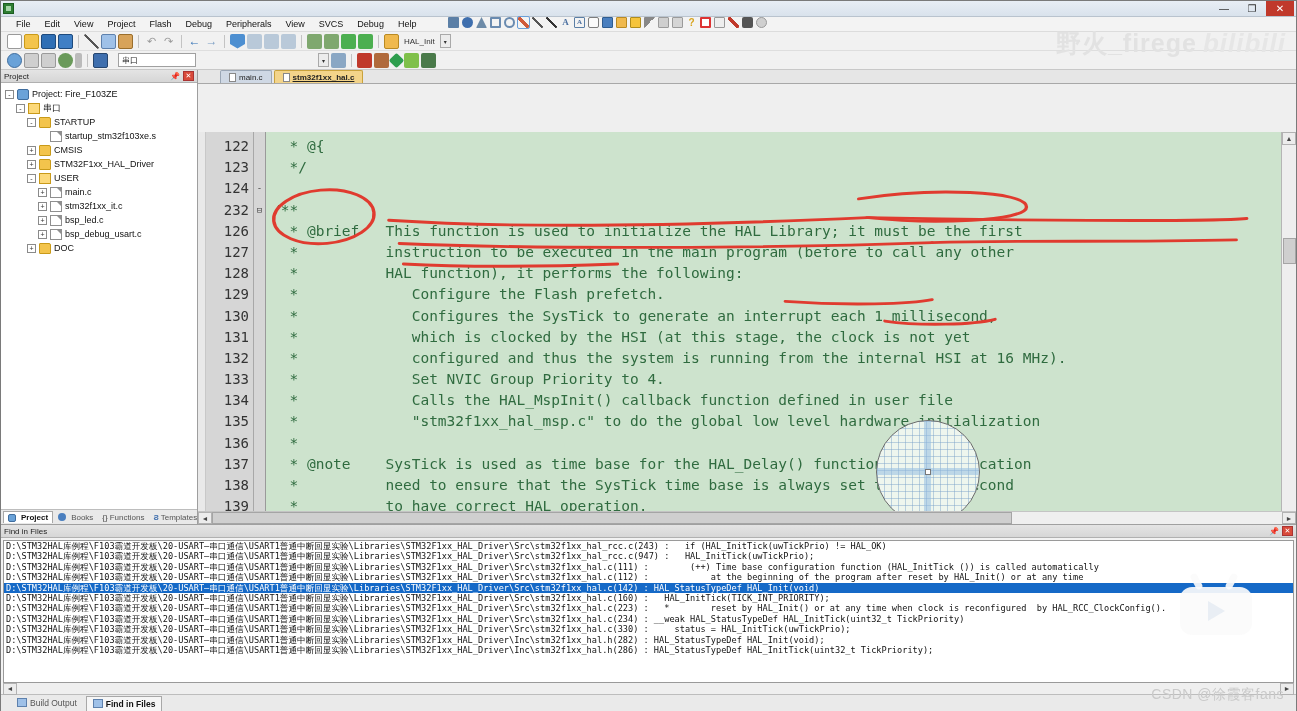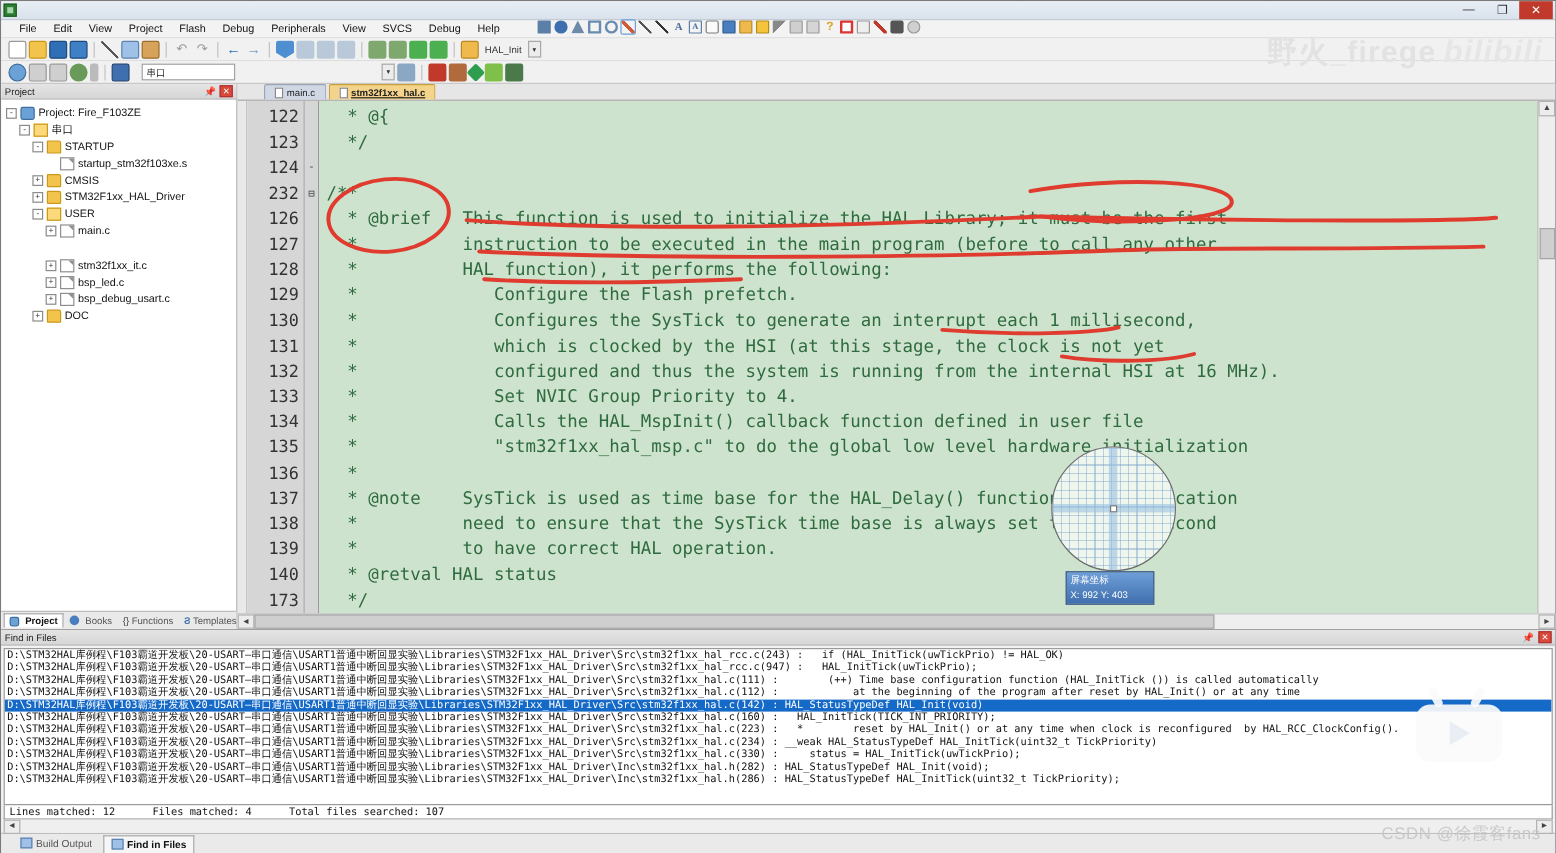--- a/index.html
+++ b/index.html
@@ -80,21 +80,21 @@
 
   
   .editor{ flex:1; display:flex; flex-direction:column; background:#efefef; }
   .etabs{ height:14px; background:#e6e6e6; display:flex; align-items:flex-end;
           padding-left:22px; gap:2px; border-bottom:1px solid #a8a8a8;}
   .etab{ height:13px; display:flex;align-items:center;gap:3px; padding:0 8px; font-size:8px;
          background:#cfd8e4; border:1px solid #9aa6b5; border-bottom:none; color:#222;
          border-radius:2px 2px 0 0;}
   .etab.active{ background:#f3d48a; border-color:#c9a23c; font-weight:bold; text-decoration:underline;}
   .etab .fi{width:7px;height:9px;background:#fff;border:1px solid #888;}
-  .ebody{ flex:1; display:flex; position:relative; overflow:hidden; }
+  .ebody{ flex:1; display:flex; position:relative; overflow:hidden;margin-top:48px; }
   .gutter-left{ width:8px; background:#e9e9e9;border-right:1px solid #c8c8c8; }
   .gutter{ width:48px; background:#d6d6d6; border-right:1px solid #a8a8a8;
            font-family:"DejaVu Sans Mono", monospace; font-size:14px; color:#333;
            text-align:right; padding-top:4px; }
   .gutter div{ height:21.2px; line-height:21.2px; padding-right:4px;}
   .fold{ width:12px; background:#d6d6d6; border-right:1px solid #9a9a9a; padding-top:4px;
          font-family:"DejaVu Sans Mono", monospace; font-size:9px; color:#444; text-align:center;}
   .fold div{height:21.2px;line-height:21.2px;}
   .code{ flex:1; background:#cde3cd; font-family:"DejaVu Sans Mono", monospace;
          font-size:14.5px; color:#2f6b3f; padding-top:4px; white-space:pre; overflow:hidden;
@@ -318,21 +318,21 @@
           <div class="node" style="padding-left: 22px;">
             <span class="exp">-</span>
             <span class="ic ic-folder-open"></span>
             <span>USER</span>
           </div>
           <div class="node" style="padding-left: 33px;">
             <span class="exp">+</span>
             <span class="ic ic-file"></span>
             <span>main.c</span>
           </div>
-          <div class="node" style="padding-left: 33px; margin-top: 15px;">
+          <div class="node" style="padding-left: 33px;">
             <span class="exp">+</span>
             <span class="ic ic-file"></span>
             <span>stm32f1xx_it.c</span>
           </div>
           <div class="node" style="padding-left: 33px; align-items: center;">
             <span class="exp">+</span>
             <span class="ic ic-file"></span>
             <span>bsp_led.c</span>
           </div>
           <div class="node" style="padding-left: 33px;">
@@ -479,21 +479,20 @@
         <div class="row">D:\STM32HAL库例程\F103霸道开发板\20-USART—串口通信\USART1普通中断回显实验\Libraries\STM32F1xx_HAL_Driver\Src\stm32f1xx_hal.c(111) :        (++) Time base configuration function (HAL_InitTick ()) is called automatically</div>
         <div class="row">D:\STM32HAL库例程\F103霸道开发板\20-USART—串口通信\USART1普通中断回显实验\Libraries\STM32F1xx_HAL_Driver\Src\stm32f1xx_hal.c(112) :            at the beginning of the program after reset by HAL_Init() or at any time</div>
         <div class="row sel">D:\STM32HAL库例程\F103霸道开发板\20-USART—串口通信\USART1普通中断回显实验\Libraries\STM32F1xx_HAL_Driver\Src\stm32f1xx_hal.c(142) : HAL_StatusTypeDef HAL_Init(void)</div>
         <div class="row">D:\STM32HAL库例程\F103霸道开发板\20-USART—串口通信\USART1普通中断回显实验\Libraries\STM32F1xx_HAL_Driver\Src\stm32f1xx_hal.c(160) :   HAL_InitTick(TICK_INT_PRIORITY);</div>
         <div class="row">D:\STM32HAL库例程\F103霸道开发板\20-USART—串口通信\USART1普通中断回显实验\Libraries\STM32F1xx_HAL_Driver\Src\stm32f1xx_hal.c(223) :   *        reset by HAL_Init() or at any time when clock is reconfigured  by HAL_RCC_ClockConfig().</div>
         <div class="row">D:\STM32HAL库例程\F103霸道开发板\20-USART—串口通信\USART1普通中断回显实验\Libraries\STM32F1xx_HAL_Driver\Src\stm32f1xx_hal.c(234) : __weak HAL_StatusTypeDef HAL_InitTick(uint32_t TickPriority)</div>
         <div class="row">D:\STM32HAL库例程\F103霸道开发板\20-USART—串口通信\USART1普通中断回显实验\Libraries\STM32F1xx_HAL_Driver\Src\stm32f1xx_hal.c(330) :     status = HAL_InitTick(uwTickPrio);</div>
         <div class="row">D:\STM32HAL库例程\F103霸道开发板\20-USART—串口通信\USART1普通中断回显实验\Libraries\STM32F1xx_HAL_Driver\Inc\stm32f1xx_hal.h(282) : HAL_StatusTypeDef HAL_Init(void);</div>
         <div class="row">D:\STM32HAL库例程\F103霸道开发板\20-USART—串口通信\USART1普通中断回显实验\Libraries\STM32F1xx_HAL_Driver\Inc\stm32f1xx_hal.h(286) : HAL_StatusTypeDef HAL_InitTick(uint32_t TickPriority);</div>
       </div>
-    <div class="fif-foot">Lines matched: 12      Files matched: 4      Total files searched: 107</div>
     <div class="fif-hscroll">
       <div class="hsarrow">◄</div>
       <div style="flex:1"></div>
       <div class="hsarrow">►</div>
     </div>
   </div>
 
   <div class="btabs">
     <span class="btab">
       <span class="bic"></span>

